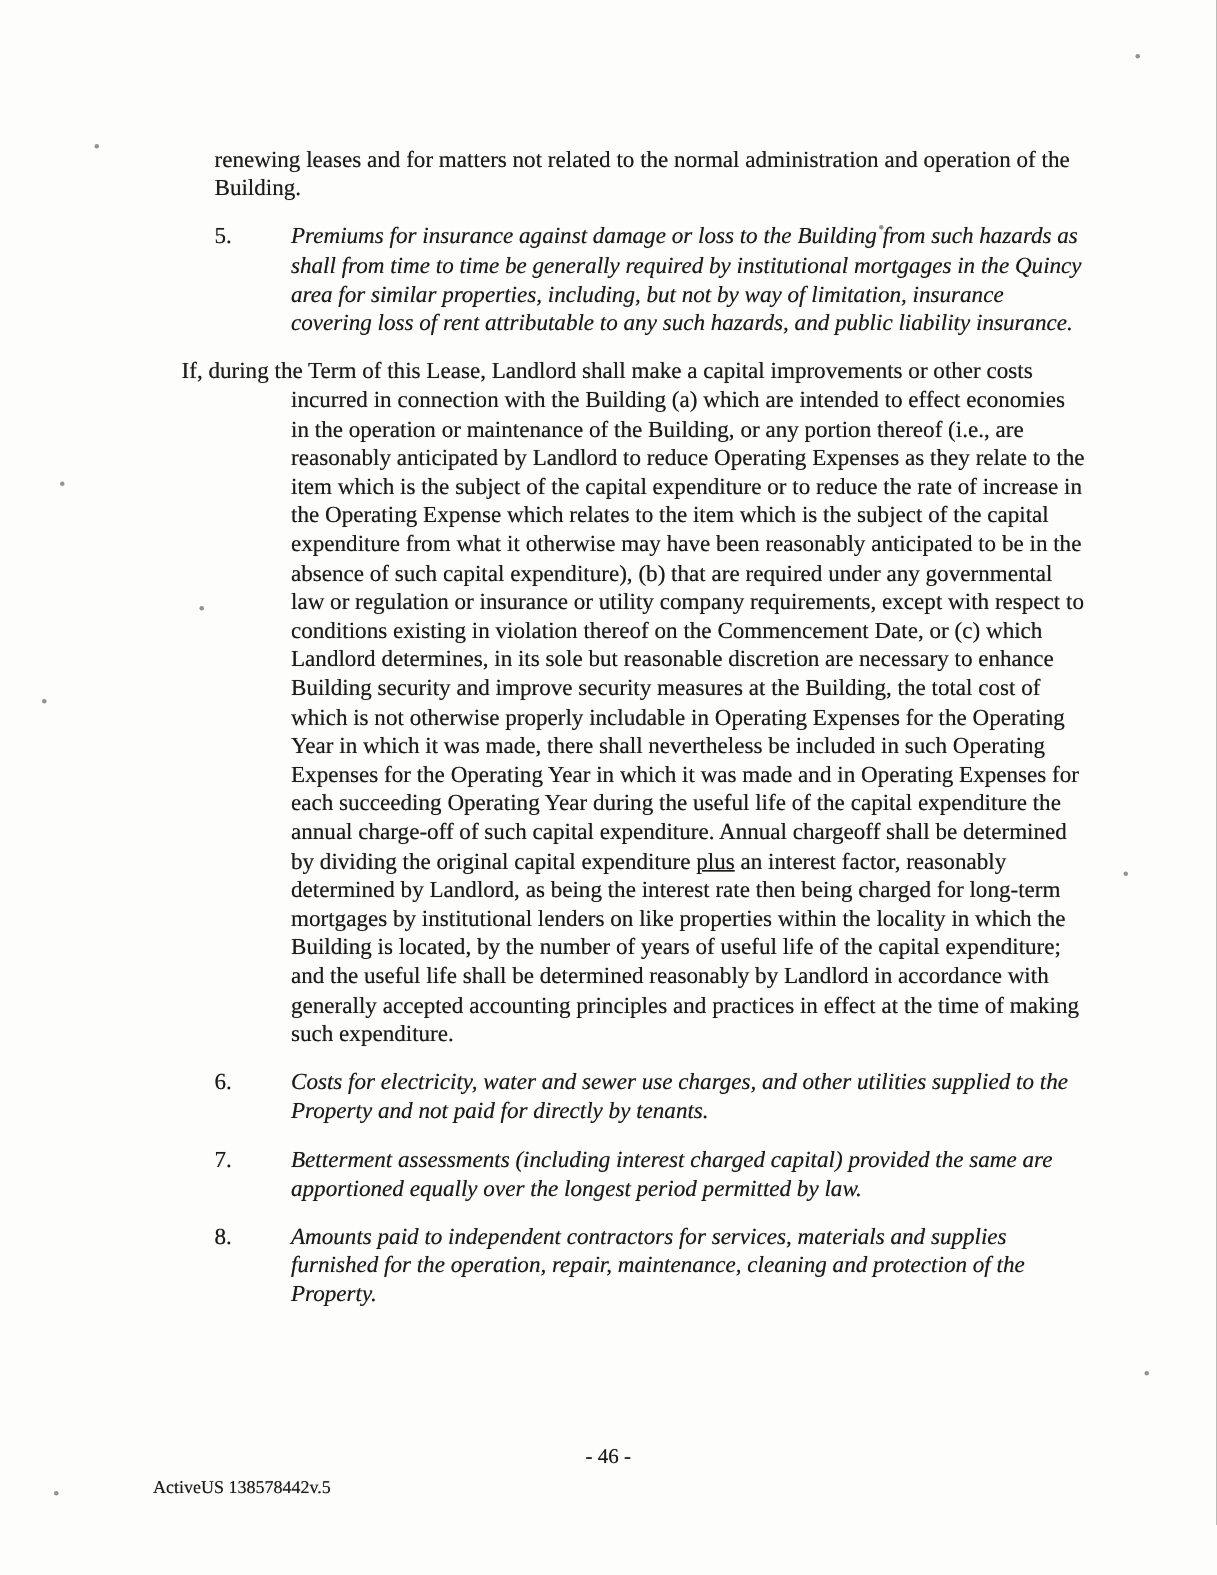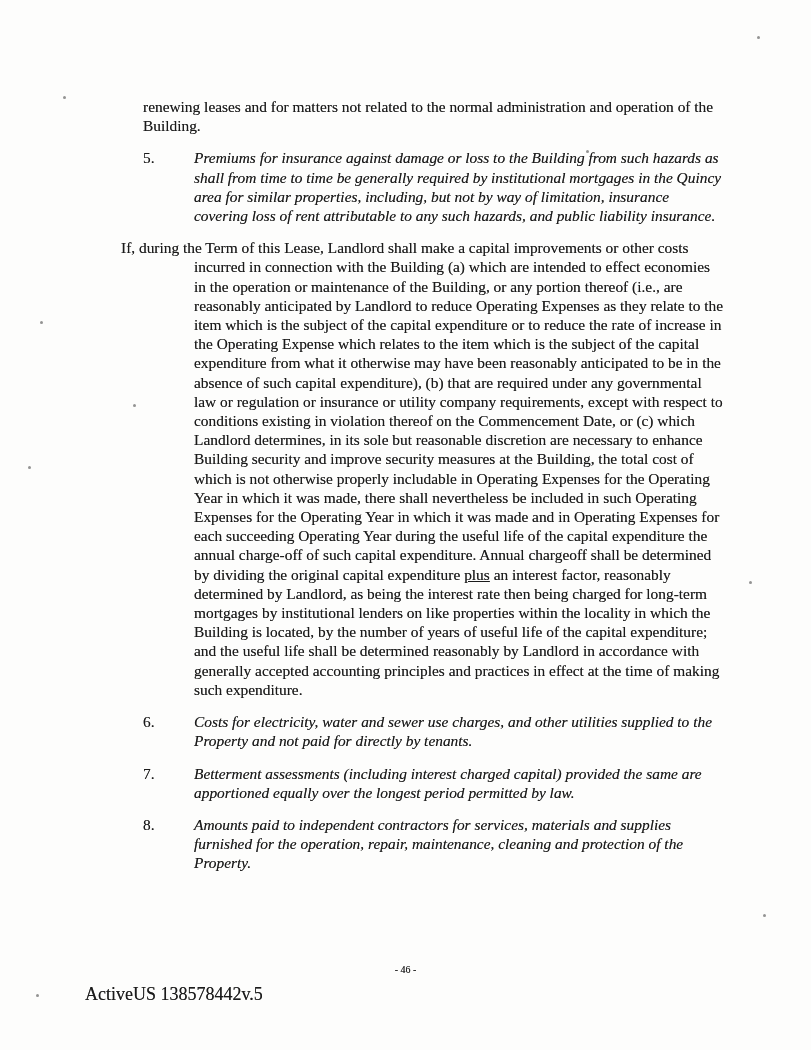--- a/index.html
+++ b/index.html
@@ -21,25 +21,25 @@
   }
   .content p{margin:0 0 13px 0;}
   .para-continuation{margin-left:51px;}
   .list-item{display:flex;margin:0 0 13px 0;}
   .item-number{flex:0 0 51px;width:51px;}
   .item-text{flex:1;font-style:italic;}
   .para-hanging{padding-left:51px;text-indent:-73px;}
   .underlined{text-decoration:underline;}
   .footer-page-number{
     position:absolute;top:964px;left:0;width:100%;
-    text-align:center;font-size:10px;
+    text-align:center;font-size:14px;
   }
   .footer-doc-id{
-    position:absolute;top:984px;left:85px;
-    font-size:18px;
+    position:absolute;top:984px;left:102px;
+    font-size:12px;
   }
   .speck{
     position:absolute;width:3px;height:3px;border-radius:50%;
     background:rgba(60,60,60,0.55);
   }
 </style>
 </head>
 <body>
 
 <div class="page">

